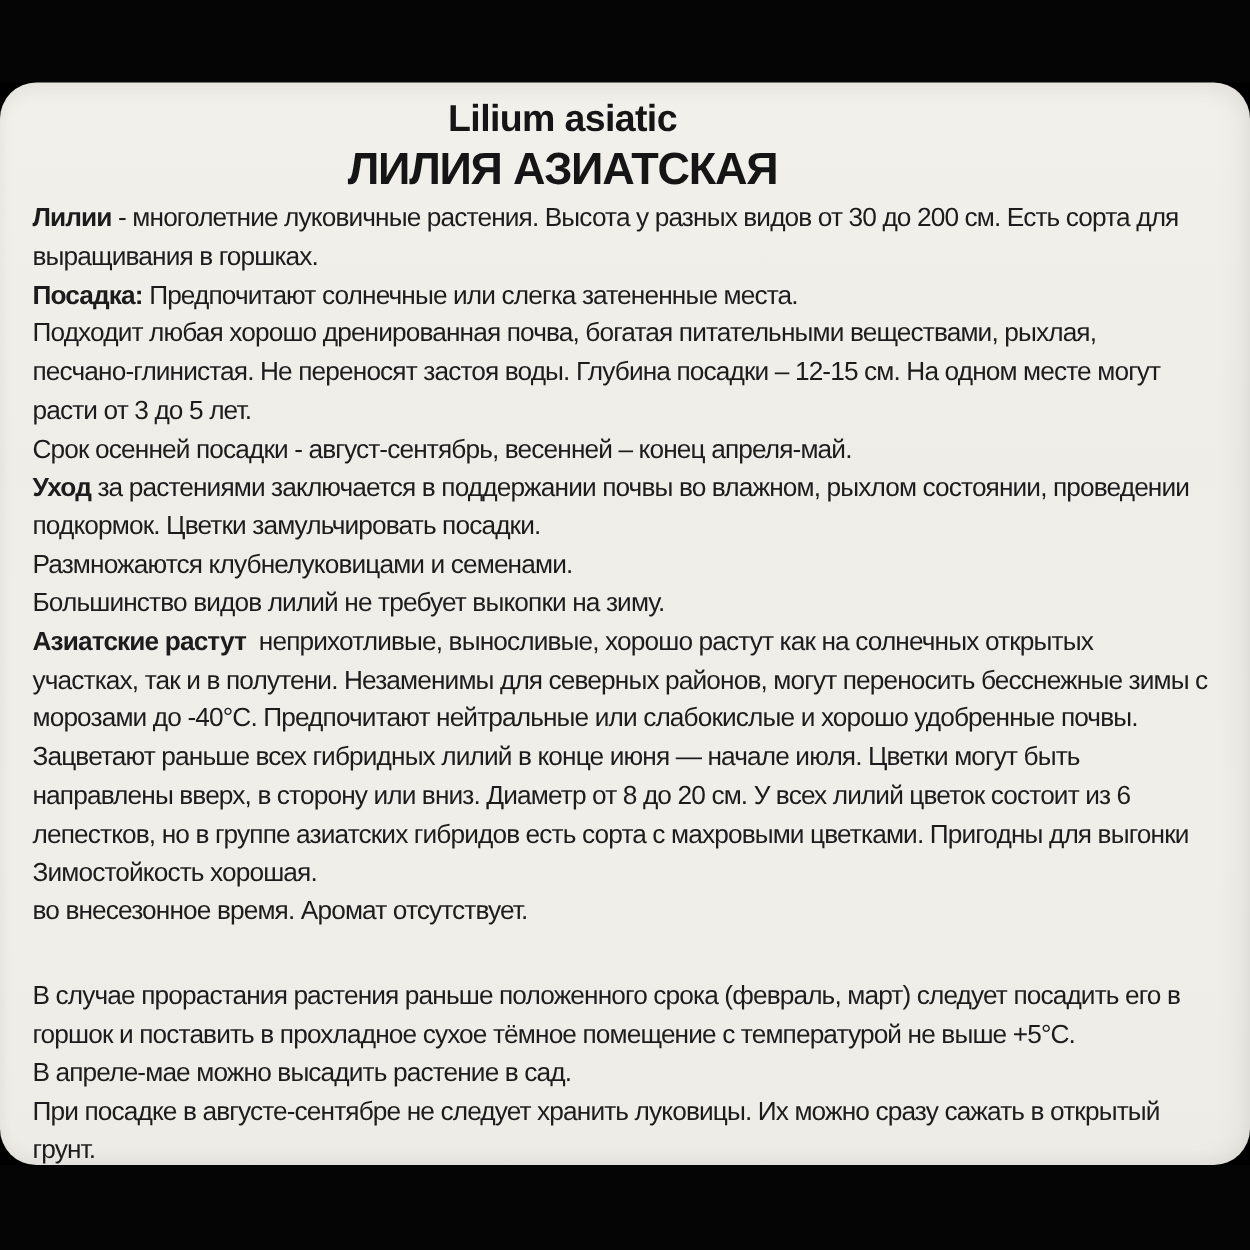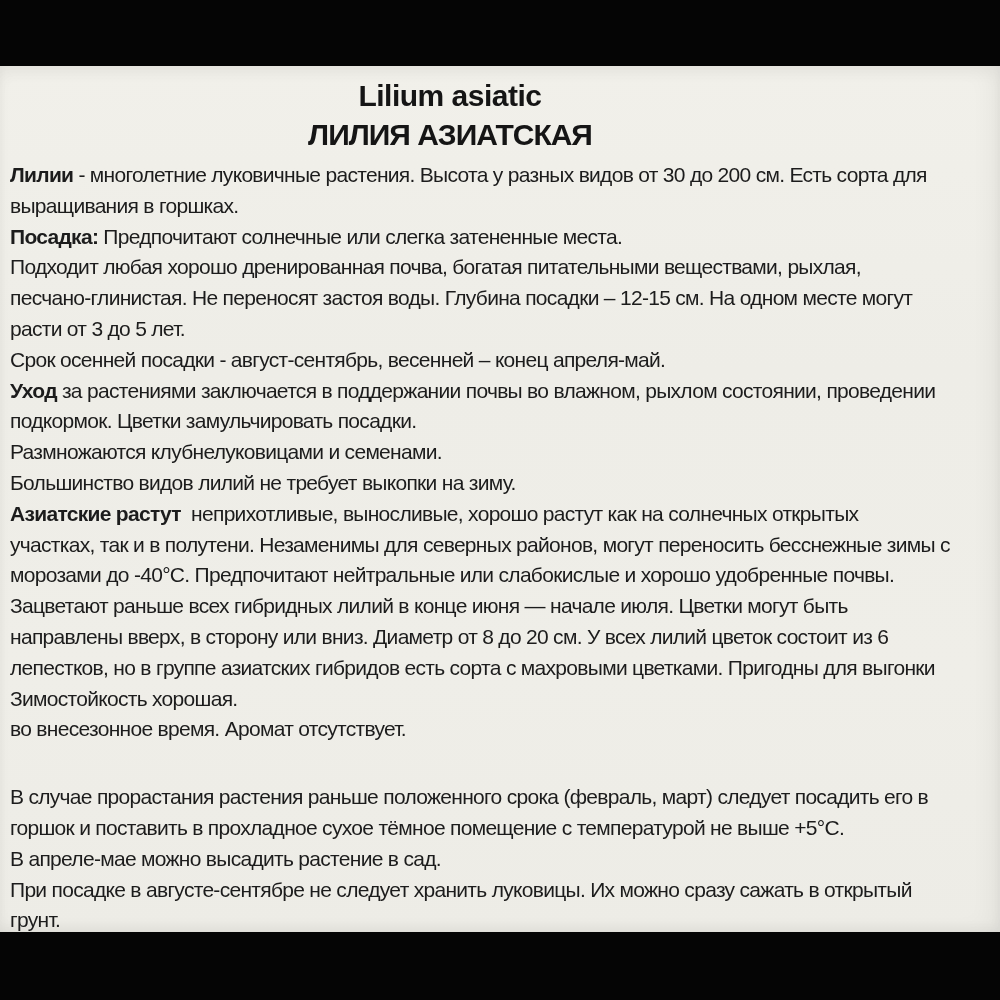--- a/index.html
+++ b/index.html
@@ -30,42 +30,43 @@
     top: 66px;
     left: 0;
     width: 1000px;
     height: 866px;
     background: linear-gradient(180deg, #f1f0ea 0%, #eeede7 35%, #efeee8 70%, #edece6 100%);
     box-shadow: inset -10px 0 22px rgba(0,0,0,0.045),
                 inset 0 8px 14px rgba(0,0,0,0.03),
                 inset 0 -6px 10px rgba(0,0,0,0.03);
     color: #1b1b1b;
     overflow: hidden;
+    border-radius: 29px;
   }
   .titles {
     width: 900px;
     padding-top: 12px;
     text-align: center;
     color: #151515;
   }
   .title-latin {
     font-size: 30px;
     line-height: 36px;
     font-weight: 700;
     letter-spacing: -0.5px;
   }
   .title-russian {
-    font-size: 30px;
+    font-size: 36px;
     line-height: 42px;
     font-weight: 700;
     letter-spacing: -1px;
   }
   .body-text {
     margin-top: 4px;
-    padding-left: 10px;
+    padding-left: 26px;
     font-size: 21px;
     letter-spacing: -0.7px;
     color: #1c1c1c;
   }
   .line {
     line-height: 30.8px;
     white-space: pre;
   }
   .line b { font-weight: 700; }
   .spacer { height: 37px; }

